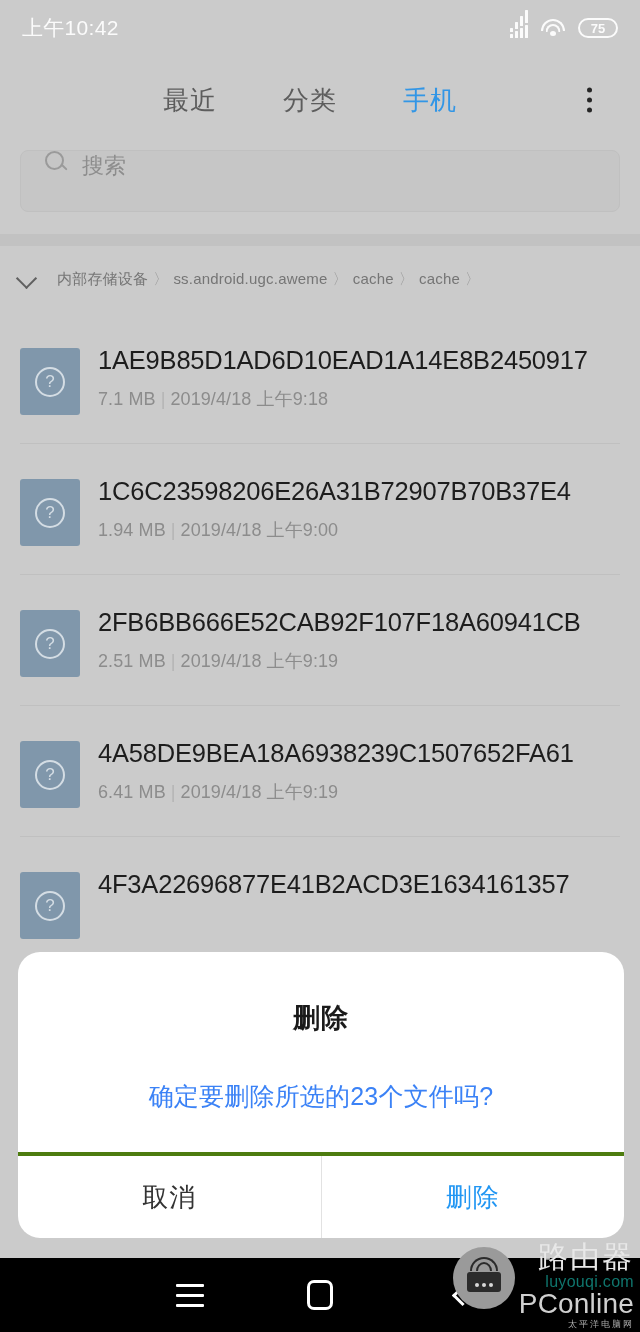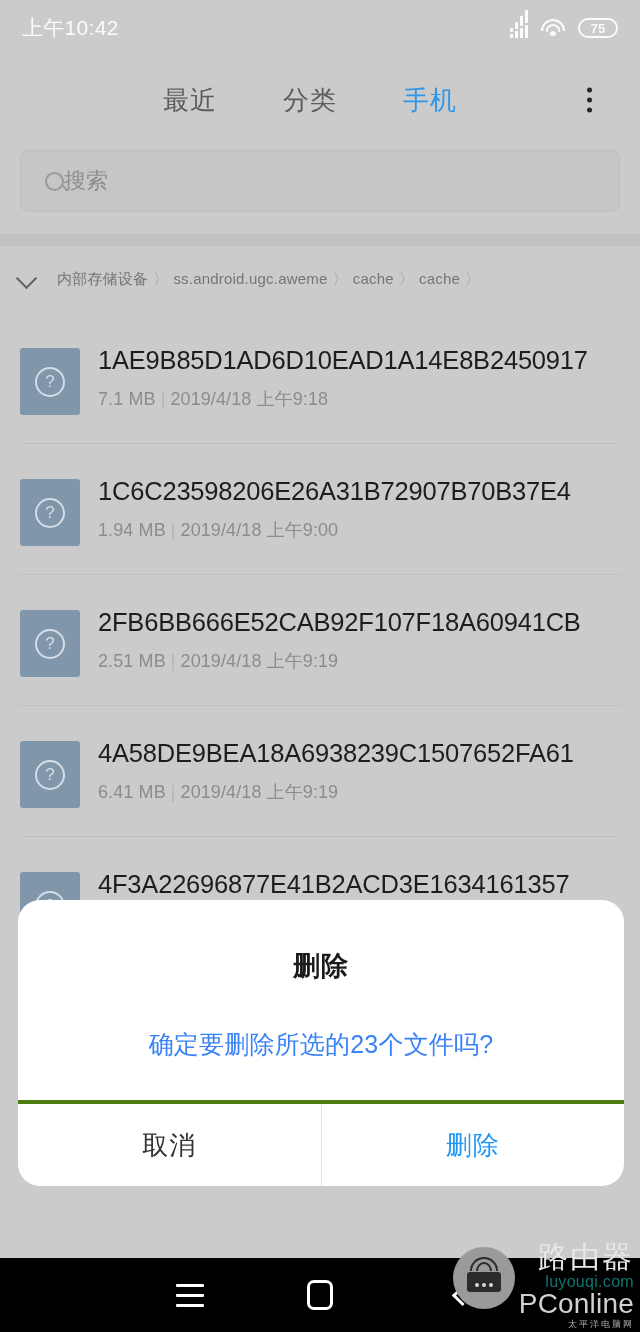--- a/index.html
+++ b/index.html
@@ -48,21 +48,21 @@
     position:absolute; right:38px; top:50%; transform:translateY(-50%);
     display:flex; flex-direction:column; gap:5px; align-items:center;
     padding:8px 10px;
   }
   .overflow i { width:5px; height:5px; border-radius:50%; background:#262626; display:block; }
 
   
   .searchwrap { position:absolute; top:150px; left:0; width:640px; height:80px; padding:0 20px; }
   .searchbox {
     width:100%; height:62px; background:#c6c6c6; border:1px solid #c0c0c0; border-radius:8px;
-    display:flex; align-items:center; padding-left:24px; 
+    display:flex; padding-left:24px; gap:18px;
   }
   .sicon { width:19px; height:19px; border:2.3px solid #9a9a9a; border-radius:50%; position:relative; flex:none; }
   .sicon::after { content:""; position:absolute; width:8px; height:2.3px; background:#9a9a9a;
                   right:-6px; bottom:0px; transform:rotate(45deg); border-radius:2px; }
   .sph { font-size:22px; color:#8d8d8d; }
 
   
   .crumbband { position:absolute; top:234px; left:0; width:640px; height:12px; background:#c2c2c2; }
   .crumb {
     position:absolute; top:246px; left:0; width:640px; height:66px;
@@ -94,21 +94,21 @@
     font-size:17px; color:#d4dde4; line-height:1; padding-bottom:1px;
   }
   .finfo { margin-left:18px; padding-right:18px; }
   .fname { font-size:25.5px; color:#1d1d1d; line-height:1.32; letter-spacing:-.2px; word-break:break-all;margin-top:12px; }
   .fmeta { font-size:18px; color:#8c8c8c; margin-top:9px; letter-spacing:.1px; }
   .fmeta .bar { color:#b4b4b4; padding:0 5px; }
 
   
   .scrim { position:absolute; inset:0; background:transparent; }
   .dialog {
-    position:absolute; left:18px; top:900px; width:606px; height:286px;
+    position:absolute; left:18px; top:952px; width:606px; height:286px;
     background:#fff; border-radius:22px; overflow:hidden;
     display:flex; flex-direction:column;
   }
   .dlg-body { flex:1; display:flex; flex-direction:column; align-items:center; }
   .dlg-title { font-size:27px; color:#1a1a1a; font-weight:700; margin-top:48px; letter-spacing:1px; }
   .dlg-msg { font-size:25px; color:#3b82f6; margin-top:44px; letter-spacing:.2px; }
   .dlg-actions { height:86px; display:flex; border-top:4px solid #4d7c0f; }
   .dlg-btn {
     flex:1; display:flex; align-items:center; justify-content:center;
     font-size:26px; color:#333; letter-spacing:1px;

